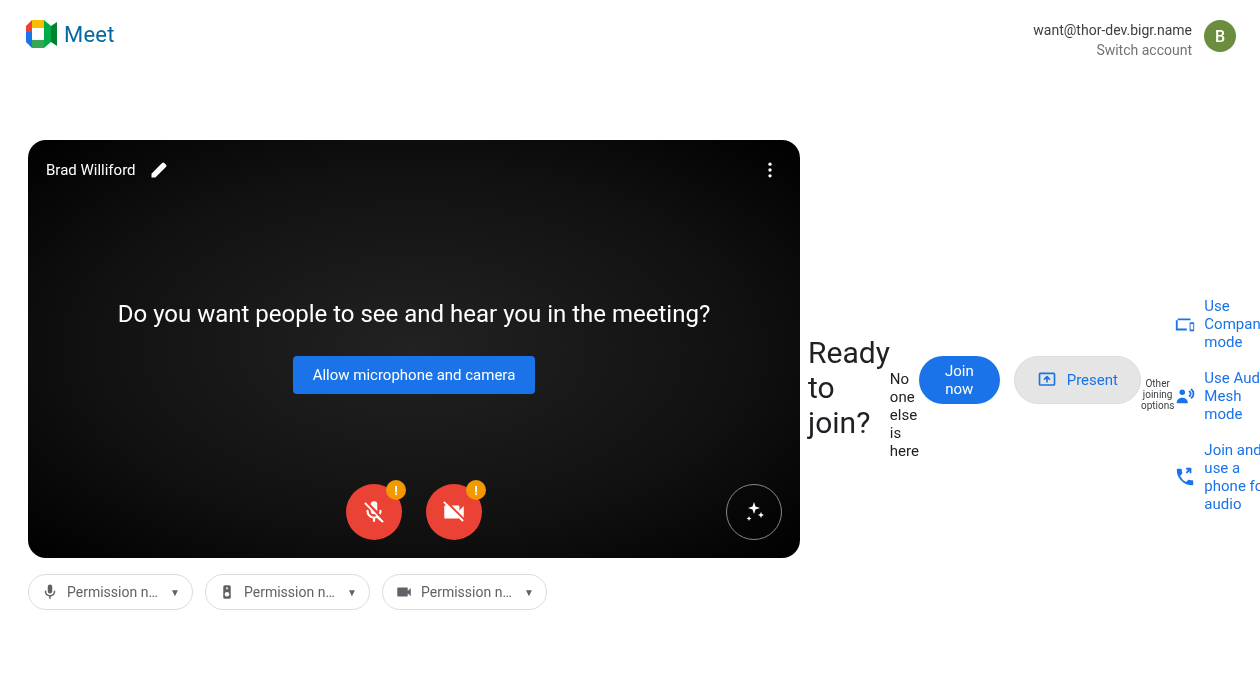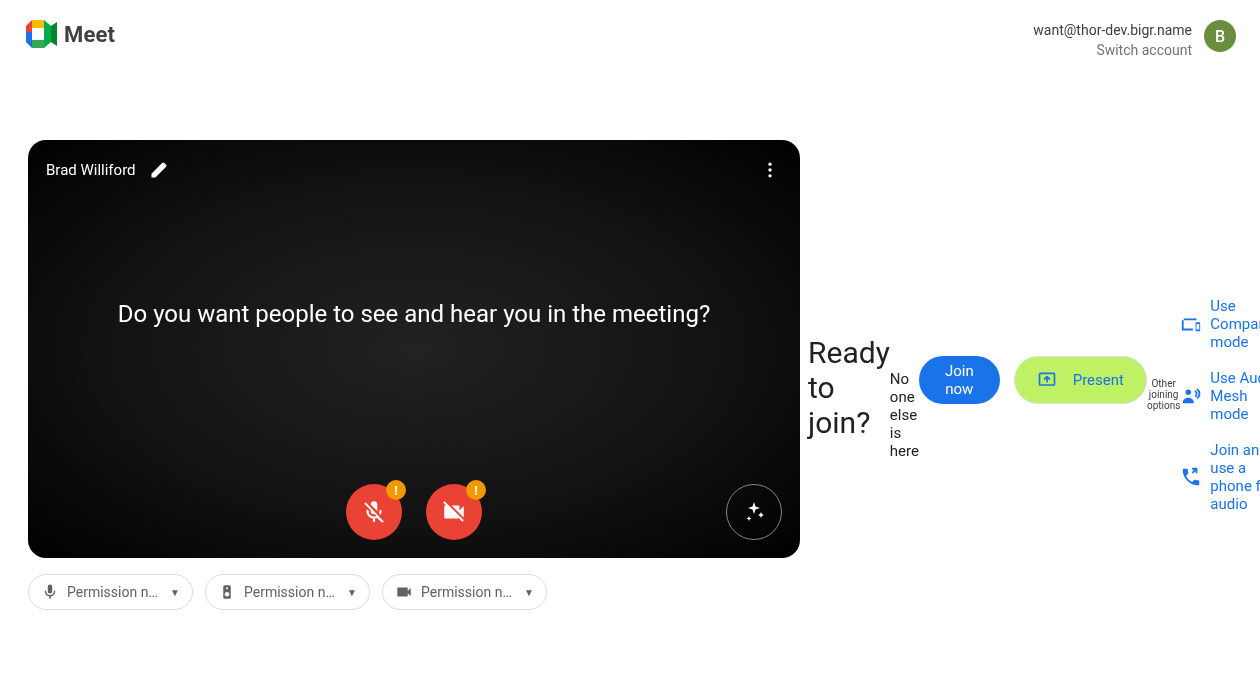--- a/index.html
+++ b/index.html
@@ -18,22 +18,22 @@
     justify-content: space-between;
     padding: 20px 24px 0 24px;
   }
   .brand {
     display: flex;
     align-items: center;
     gap: 6px;
   }
   .brand-name {
     font-size: 22px;
-    color: #404040;
-    font-weight: 700;
+    color: #0369a1;
+    font-weight: 400;
     letter-spacing: 0.2px;
     text-align: center;
   }
   .account {
     display: flex;
     align-items: flex-start;
     gap: 12px;
   }
   .account-text {
     text-align: right;
@@ -214,31 +214,31 @@
     border:none;
     border-radius:24px;
     padding: 0 26px;
     height:48px;
     font-size:15px;
     cursor:pointer;
     font-family:inherit;
     text-align:center;
   }
   .present-btn {
-    background:#bef264;
+    background:#e5e5e5;
     color:#1a73e8;
     border:1px solid #dadce0;
     border-radius:24px;
     padding: 0 22px;
     height:48px;
     font-size:15px;
     cursor:pointer;
     display:flex;
     align-items:center;
-    gap:16px;
+    gap:10px;
     font-family:inherit;
   }
   .other-title {
     font-size:10px;
     color:#3c4043;
     margin-bottom: 22px;
     text-align: center;
   }
   .options {
     display:flex;
@@ -304,20 +304,21 @@
               <circle cx="12" cy="5" r="2"></circle>
                 <circle cx="12" cy="12" r="2"></circle>
                 <circle cx="12" cy="19" r="2"></circle>
             </svg>
           </span>
         </div>
       </div>
 
       <div class="preview-center">
         <div class="q">Do you want people to see and hear you in the meeting?</div>
+        <button class="allow-btn">Allow microphone and camera</button>
       </div>
 
       <div class="controls">
         <div class="ctrl">
           <span>
             <svg width="26" height="26" viewBox="0 0 24 24" fill="#fff">
               <path d="M19 11a1 1 0 0 0-2 0 5 5 0 0 1-.42 2.02l1.46 1.46A6.93 6.93 0 0 0 19 11zM15 11V5a3 3 0 0 0-6 0v.18l6 6V11zM4.27 3 3 4.27l6 6V11a3 3 0 0 0 3 3c.23 0 .45-.03.66-.08l1.66 1.66A4.98 4.98 0 0 1 7 11a1 1 0 0 0-2 0 7 7 0 0 0 6 6.92V21h2v-3.08c.57-.08 1.12-.23 1.64-.44L19.73 22 21 20.73 4.27 3z"></path>
             </svg>
           </span>
           <div class="badge">!</div>

